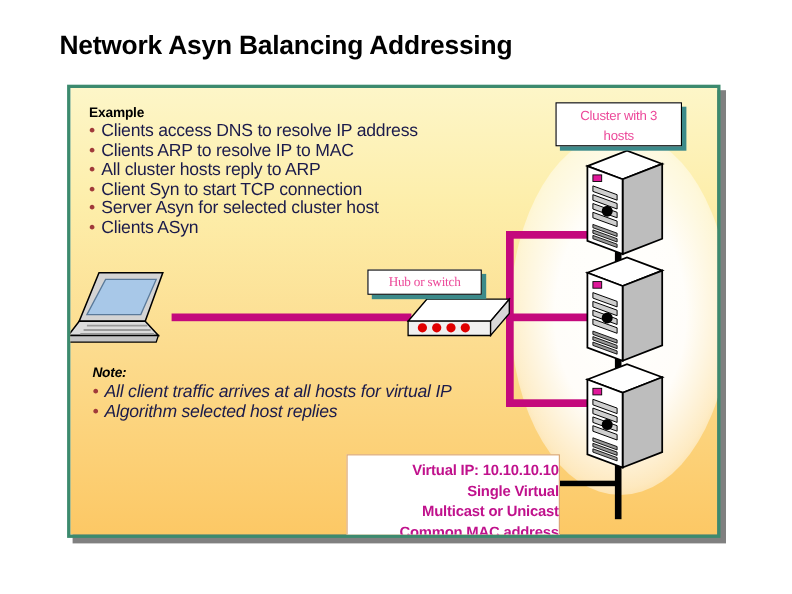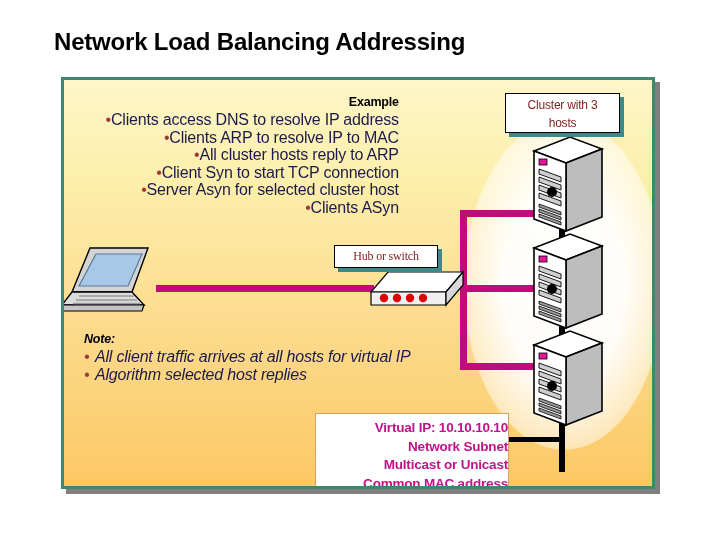--- a/index.html
+++ b/index.html
@@ -79,32 +79,32 @@
     line-height: 17.5px;
     white-space: nowrap;
     letter-spacing: -0.2px;
   }
   .tb-bullet {
     color: #a03a3a;
     display: inline-block;
     width: 11px;
   }
 
-  #example-block { left: 36px; top: 15px; text-align: right; }
+  #example-block { left: 17px; top: 15px; }
   #note-block { left: 20px; top: 252px; font-style: italic; }
 
   
   .label-box {
     position: absolute;
     background: #ffffff;
     border: 1.5px solid #000000;
     box-sizing: border-box;
     box-shadow: 4px 4px 0 0 #3c8a8a;
     font-size: 12px;
-    color: #7f1d1d;
+    color: #ec4899;
     text-align: center;
     letter-spacing: -0.2px;
   }
   #cluster-label {
     left: 441px;
     top: 13px;
     width: 115px;
     height: 40px;
     line-height: 18px;
     padding-top: 2px;
@@ -149,21 +149,21 @@
 
   
   #hub-device { position: absolute; left: 300px; top: 190px; width: 106px; height: 46px; }
 
   
   .server { position: absolute; width: 80px; height: 102px; }
 </style>
 </head>
 <body>
 
-<div id="slide-title">Network Load Balancing Addressing</div>
+<div id="slide-title">Network Asyn Balancing Addressing</div>
 
 <div id="panel-shadow"></div>
 
 <div id="panel">
 
   <div id="cluster-glow"></div>
 
   <div class="text-block" id="example-block">
     <div class="tb-heading">Example</div>
     <div class="tb-line"><span class="tb-bullet">•</span><span>Clients access DNS to resolve IP address</span></div>
@@ -278,18 +278,18 @@
 
   <div class="label-box" id="cluster-label">
     <div>Cluster with 3</div>
     <div>hosts</div>
   </div>
 
   <div class="label-box" id="hub-label">Hub or switch</div>
 
   <div id="vip-box">
     <div class="vip-line">Virtual IP: 10.10.10.10</div>
-    <div class="vip-line">Network Subnet</div>
+    <div class="vip-line">Single Virtual</div>
     <div class="vip-line">Multicast or Unicast</div>
     <div class="vip-line">Common MAC address</div>
   </div>
 
 </div>
 
 </body></html>

